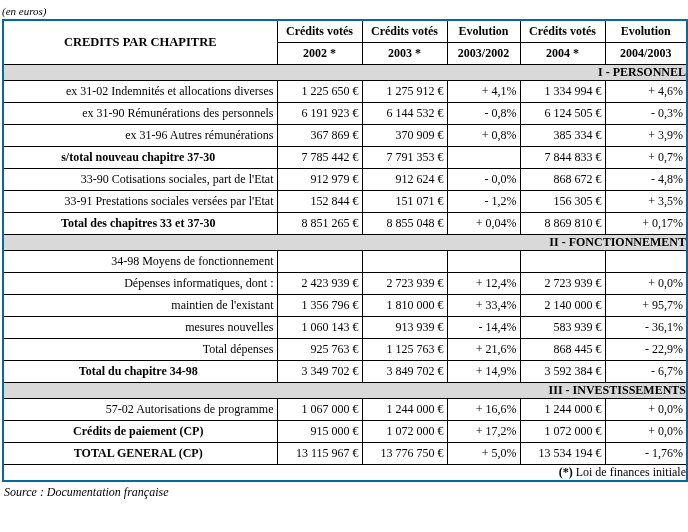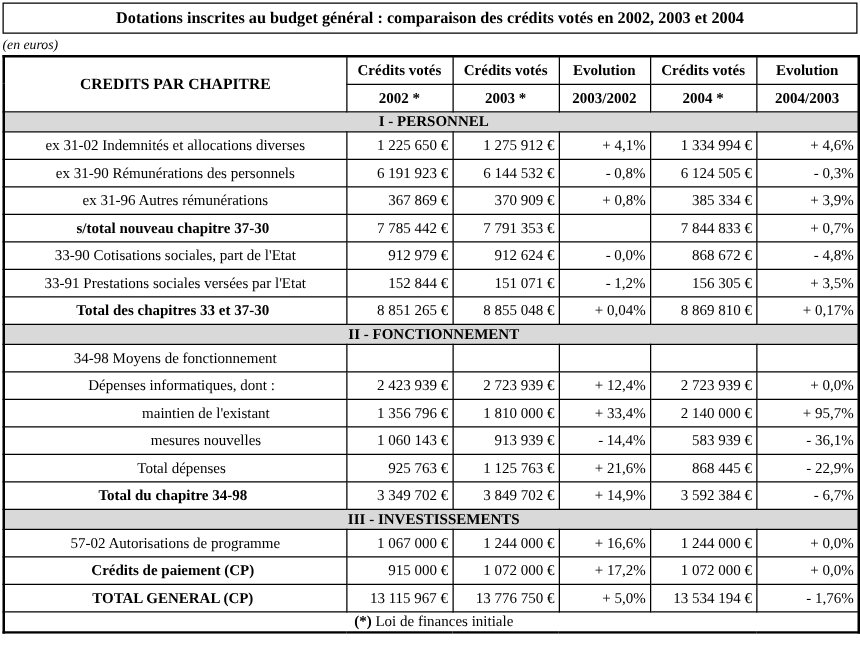--- a/index.html
+++ b/index.html
@@ -24,39 +24,39 @@
     text-align: left;
     font-style: italic;
     font-size: 11px;
     padding: 3px 5px 2px 0;
   }
 
   table.budget {
     border-collapse: collapse;
     width: 684px;
     table-layout: fixed;
-    border: 2px solid #000000;
+    border: 2px solid #0369a1;
     padding-left: 35px;
   }
   .budget th, .budget td {
     border: 1px solid #000;
     overflow: hidden;
     white-space: nowrap;
     font-size: 12px;
   }
   .budget thead th {
     font-weight: bold;
     text-align: center;
     height: 22px;
     padding: 1px 0;
   }
   .budget thead th.chap { font-size: 12.5px; }
   .budget tbody td { height: 22px; padding: 1px 3px; }
 
-  td.lbl { text-align: center; padding-left: 5px; }
+  td.lbl { text-align: right; padding-left: 5px; }
   td.lbl.ind1 { padding-left: 13px; }
   td.lbl.ind2 { padding-left: 52px; }
   td.amt { text-align: right; padding-right: 4px; }
   td.evo { text-align: right; padding-right: 11px; }
   td.bold { font-weight: normal; }
 
   tr.row-total td.lbl {
     text-align: center;
     font-weight: bold;
     padding-right: 7px;
@@ -77,21 +77,20 @@
     font-style: italic;
     font-size: 12px;
     padding: 3px 0 4px 2px;
   }
 </style>
 </head>
 <body>
 
 <div class="page">
 
-  <div class="title-box">Dotations inscrites au budget général : comparaison des crédits votés en 2002, 2003 et 2004</div>
 
   <div class="currency-note">(en euros)</div>
 
   <table class="budget">
     <colgroup>
       <col style="width:274px">
       <col style="width:85px">
       <col style="width:85px">
       <col style="width:73px">
       <col style="width:85px">
@@ -251,14 +250,15 @@
           <td class="evo bold">+ 5,0%</td>
           <td class="amt bold">13 534 194 €</td>
           <td class="evo">- 1,76%</td>
         </tr>
         <tr class="row-note">
           <td colspan="6" class="lbl"><span class="marker">(*)</span><span>  Loi de finances initiale</span></td>
         </tr>
       </tbody>
   </table>
 
+  <div class="source">Source : Documentation française</div>
 
 </div>
 
 </body></html>

